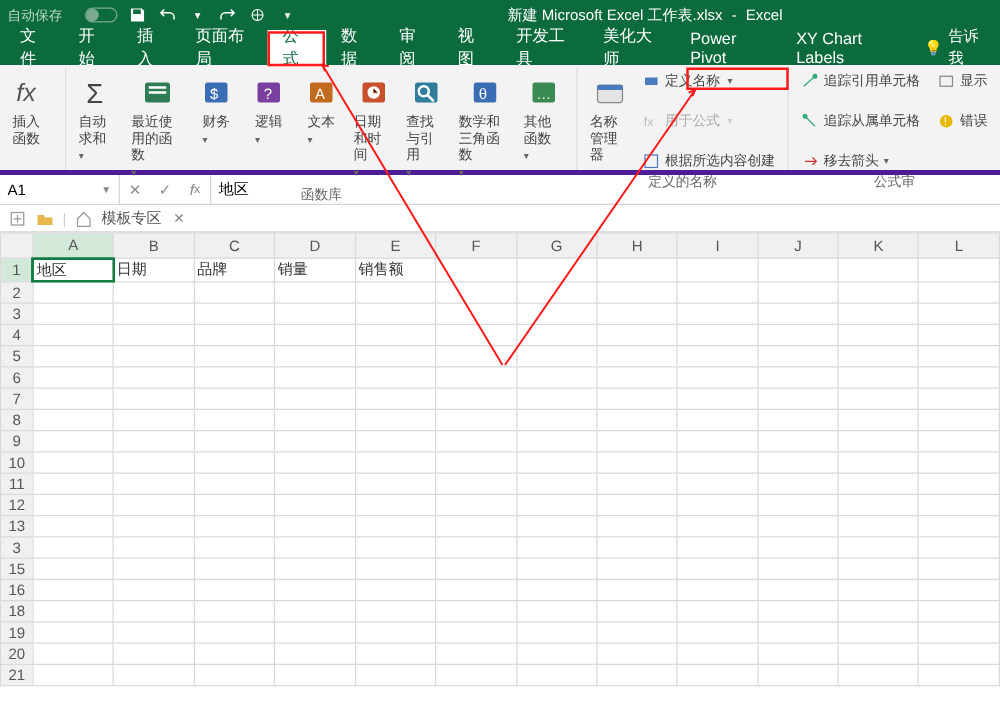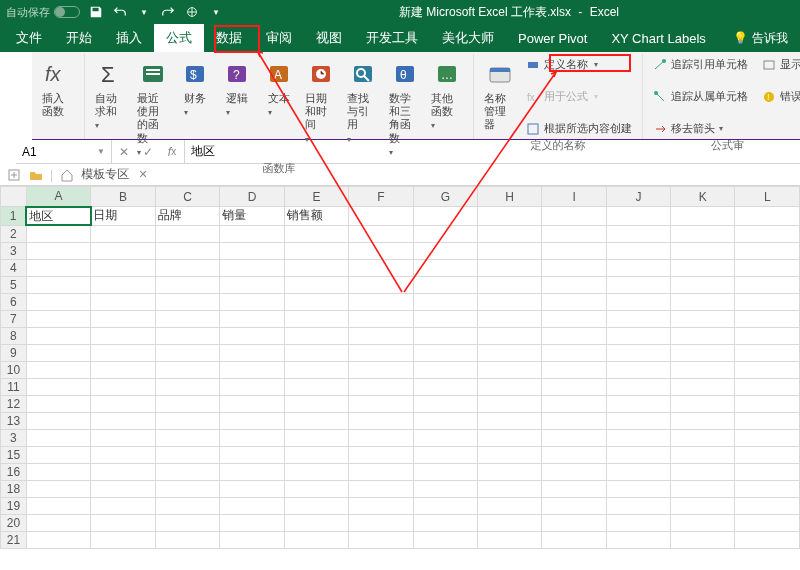--- a/index.html
+++ b/index.html
@@ -1,49 +1,49 @@
 <!DOCTYPE html>
 <html><head>
 <meta charset="utf-8">
 <style>
   * { box-sizing: border-box; margin: 0; padding: 0; }
   body { font-family: "Microsoft YaHei", "Segoe UI", sans-serif; font-size: 12px; background: #fff; width: 800px; height: 570px; overflow: hidden; position: relative; }
   
   .titlebar { background: #0c6b3d; color: #fff; height: 24px; display: flex; align-items: center; padding: 0 6px; }
   .titlebar .left { display: flex; align-items: center; gap: 8px; flex: 0 0 auto; }
-  .autosave { display: flex; align-items: center; gap: 4px; color: #bcd9c9; font-size: 11px; }
+  .autosave { display: flex; align-items: center; gap: 18px; color: #bcd9c9; font-size: 11px; }
   .toggle { width: 26px; height: 12px; border: 1px solid #7baa90; border-radius: 7px; position: relative; }
   .toggle::after { content:''; position:absolute; width:10px; height:10px; border-radius:50%; background:#7baa90; left:0; top:0; }
   .qat-icon { width:16px; height:16px; display:flex; align-items:center; justify-content:center; color:#fff; cursor:pointer; }
   .titlebar .center { flex:1; text-align:center; font-size:12px; color:#fff; }
   .titlebar .filename { color:#fff;text-align:right; }
   
   .menubar { background: #0c6b3d; color:#fff; height: 28px; display:flex; align-items:stretch; padding:0 4px; }
   .menubar .tab { padding: 0 12px; display:flex; align-items:center; font-size:13px; cursor:pointer; position:relative; }
   .menubar .tab.active { background:#fff; color:#0c6b3d; }
   .menubar .spacer { flex:1; }
   .menubar .tell { display:flex; align-items:center; gap:4px; padding:0 8px; font-size:12px; cursor:pointer; }
 
   .red-box-tab { position:absolute; border:2px solid #ff1a1a; pointer-events:none; }
 
-  .ribbon { background:#f3f3f3; border-bottom:1px solid #4c1d95; height: 88px; display:flex; padding:2px 0 0 0; position:relative;margin-left:32px; }
+  .ribbon { background:#f3f3f3; border-bottom:4px solid #4c1d95; height: 88px; display:flex; padding:2px 0 0 0; position:relative; }
   .group { border-right:1px solid #e0e0e0; display:flex; flex-direction:column; align-items:center; padding:2px 6px 0 6px; }
   .group-body { flex:1; display:flex; align-items:flex-start; gap:2px; }
   .group-label { font-size:11px; color:#666; padding:1px 0 2px 0; }
   .big-btn { display:flex; flex-direction:column; align-items:center; gap:2px; padding:2px 4px; cursor:pointer; min-width:40px; }
   .big-btn .ico { width:32px; height:32px; display:flex; align-items:center; justify-content:center; }
   .big-btn .lbl { font-size:11px; color:#444; text-align:left; line-height:1.2; }
   .big-btn .arrow { font-size:8px; color:#666; }
   .small-btn-col { display:flex; flex-direction:column; gap:15px; }
   .small-btn { display:flex; align-items:center; gap:4px; padding:1px 4px; cursor:pointer; font-size:11px; color:#444; white-space:nowrap; }
   .small-btn .sico { width:14px; height:14px; display:flex; align-items:center; justify-content:center; }
   .small-btn.disabled { color:#aaa; cursor:default; }
   .red-box-btn { position:absolute; border:2px solid #ff1a1a; pointer-events:none; }
 
-  .formulabar { height:24px; border-bottom:1px solid #d4d4d4; display:flex; align-items:stretch;margin-left:16px; }
+  .formulabar { height:24px; border-bottom:1px solid #d4d4d4; display:flex; align-items:stretch; }
   .namebox { width:96px; border-right:1px solid #d4d4d4; display:flex; align-items:center; padding:0 6px; font-size:12px; background:#fff; }
   .namebox input { border:none; outline:none; width:100%; font-size:12px; }
   .namebox .dd { font-size:8px; color:#888; padding-left:4px; cursor:pointer; }
   .fb-btns { display:flex; align-items:center; border-right:1px solid #d4d4d4; }
   .fb-btn { width:24px; display:flex; align-items:center; justify-content:center; color:#888; cursor:pointer; height:100%; }
   .fb-input { flex:1; display:flex; align-items:center; padding:0 6px; }
   .fb-input input { border:none; outline:none; width:100%; font-size:12px; }
 
   .tabstrip { height:22px; border-bottom:1px solid #d4d4d4; display:flex; align-items:center; gap:6px; padding:0 6px; background:#fff; }
   .ts-ico { width:16px; height:16px; display:flex; align-items:center; justify-content:center; color:#888; cursor:pointer; }
@@ -99,20 +99,21 @@
     <span class="filename">新建 Microsoft Excel 工作表.xlsx</span>
     <span style="padding:0 4px;">-</span>
     <span>Excel</span>
   </div>
 </div>
 
 <div class="menubar">
   <div class="tab">文件</div>
   <div class="tab">开始</div>
   <div class="tab">插入</div>
+  <div class="tab">页面布局</div>
   <div class="tab active" id="tab-formulas">公式</div>
   <div class="tab">数据</div>
   <div class="tab">审阅</div>
   <div class="tab">视图</div>
   <div class="tab">开发工具</div>
   <div class="tab">美化大师</div>
   <div class="tab">Power Pivot</div>
   <div class="tab">XY Chart Labels</div>
   <div class="spacer"></div>
   <div class="tell">

